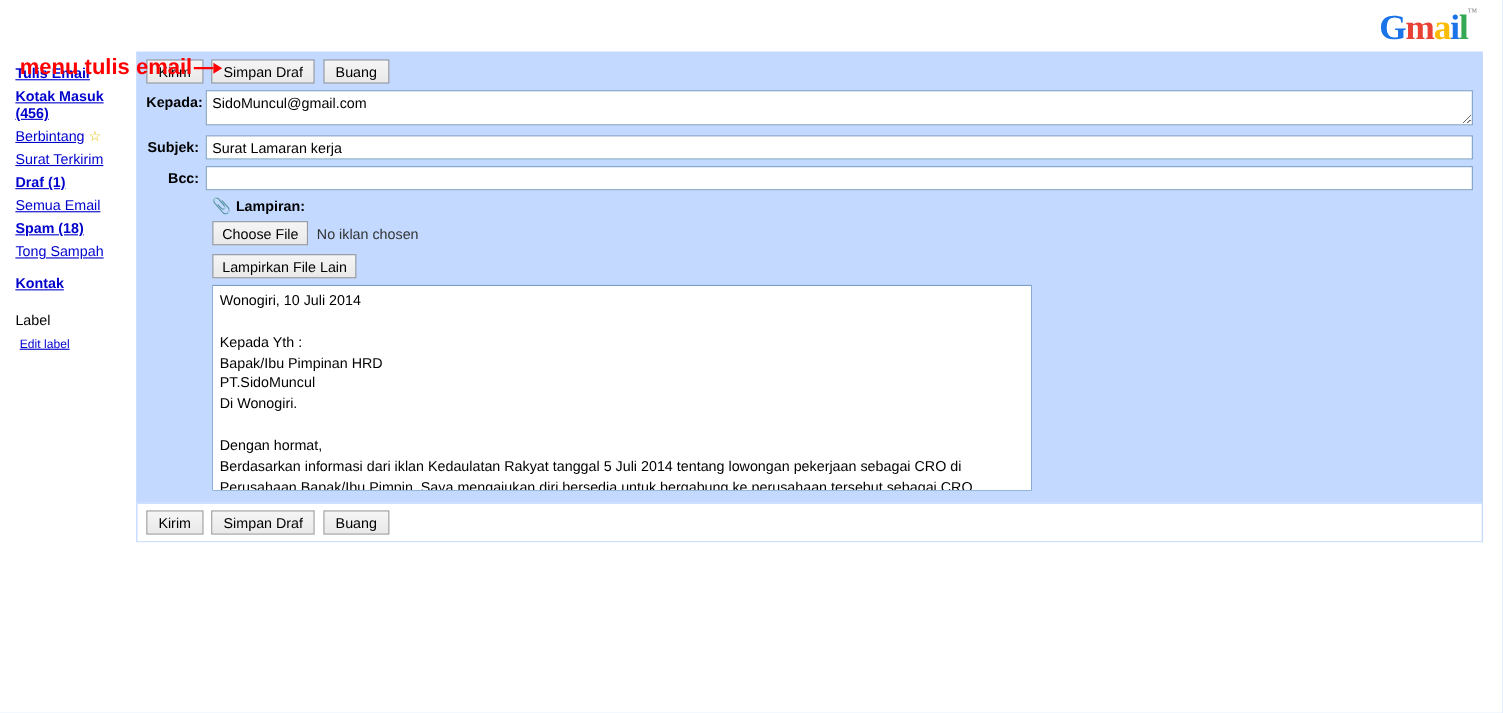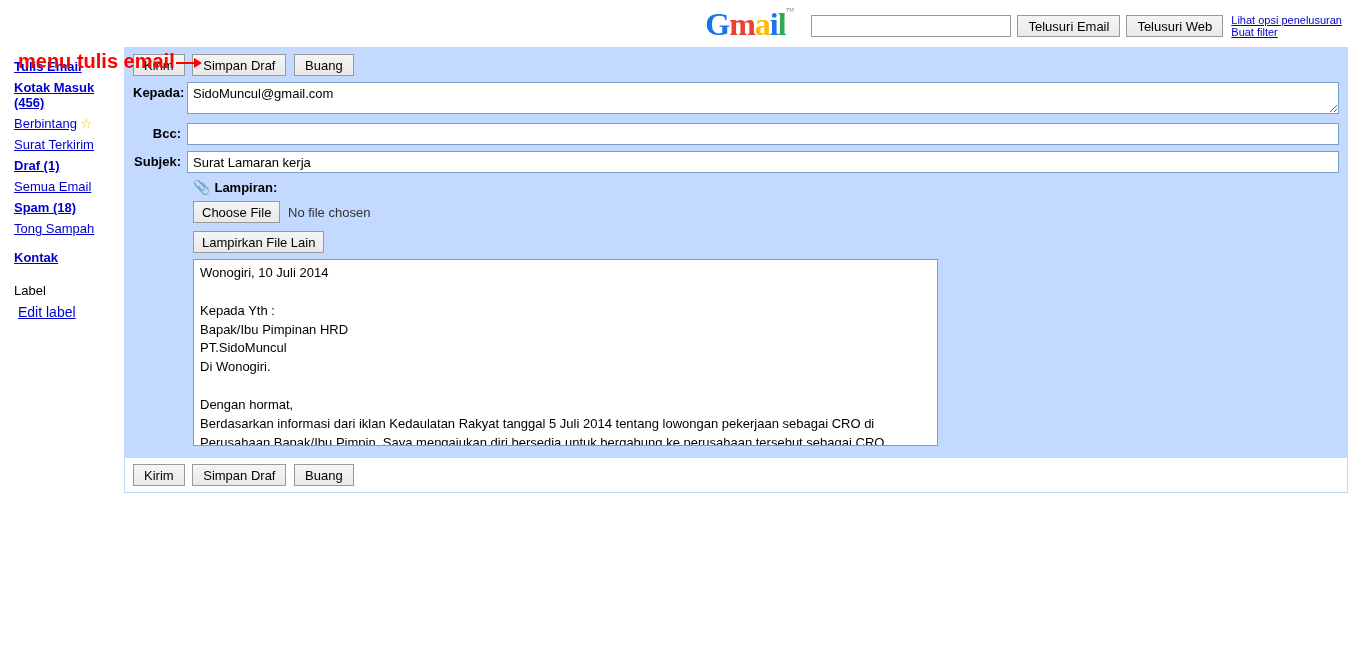--- a/index.html
+++ b/index.html
@@ -22,21 +22,21 @@
 
   .annot { color: #ff0000; font-weight: bold; font-size: 20px; position: absolute; left: 18px; top: 50px; font-family: Arial, sans-serif; }
   .annot svg { vertical-align: middle; }
 
   .layout { display: flex; align-items: flex-start; }
   .sidebar { width: 122px; padding: 14px 4px 0 14px; font-size: 13px; }
   .sidebar .item { display: block; margin-bottom: 6px; line-height: 15px; }
   .sidebar .bold { font-weight: bold; }
   .sidebar .star { color: #e2c000; text-decoration: none; }
   .sidebar .label-head { color: #000; margin-top: 4px; }
-  .sidebar .edit-label { font-size: 14px; margin-left: 4px; }
+  .sidebar .edit-label { font-size: 11px; margin-left: 4px; }
 
   .main { flex: 1; margin: 2px 18px 0 2px; border: 1px solid #c3d9ff; background: #c3d9ff; padding: 0; }
   .action-row { padding: 6px 8px; background: #c3d9ff; }
   .action-row .btn { margin-right: 4px; }
 
   .form-area { padding: 0 8px 8px 8px; }
   .form-row { display: flex; align-items: flex-start; margin-bottom: 6px; }
   .form-label { width: 54px; text-align: right; font-weight: bold; padding-right: 6px; padding-top: 3px; font-size: 13px; }
   .form-input { flex: 1; }
   .text-in { width: 100%; border: 1px solid #7a9fc4; background: #fff; padding: 3px 5px; font-family: Arial, sans-serif; font-size: 13px; }
@@ -55,29 +55,20 @@
 
   .bottom-row { padding: 6px 8px; background: #fff; border-top: 1px solid #c3d9ff; margin: 8px -8px -8px -8px; background:#fff; }
   .bottom-row .btn { margin-right: 4px; }
 </style>
 </head>
 <body>
 
 <div class="header">
   <div class="logo">
     <span class="g1">G</span><span class="m">m</span><span class="a">a</span><span class="i">i</span><span class="l">l</span><sup>™</sup>
-  </div>
-  <div class="search-row">
-    <input class="search-input" type="text" value="" style="">
-    <button class="btn">Telusuri Email</button>
-    <button class="btn">Telusuri Web</button>
-    <div class="search-links">
-      <a>Lihat opsi penelusuran</a>
-      <a>Buat filter</a>
-    </div>
   </div>
   <div class="annot">
     <span>menu tulis email</span>
     <svg width="26" height="14" style="margin-left:-4px;">
       <line x1="0" y1="7" x2="18" y2="7" stroke="#ff0000" stroke-width="2"></line>
       <polygon points="18,2 26,7 18,12" fill="#ff0000"></polygon>
     </svg>
   </div>
 </div>
 
@@ -108,36 +99,36 @@
       <button class="btn">Simpan Draf</button>
       <button class="btn">Buang</button>
     </div>
 
     <div class="form-area">
       <div class="form-row">
         <div class="form-label">Kepada:</div>
         <div class="form-input"><textarea class="text-in textarea-to" style="">SidoMuncul@gmail.com</textarea></div>
       </div>
       <div class="form-row">
+        <div class="form-label">Subjek:</div>
+        <div class="form-input"><input class="text-in line-in" type="text" value="Surat Lamaran kerja" style=""></div>
+      </div>
+      <div class="form-row">
         <div class="form-label">Bcc:</div>
         <div class="form-input"><input class="text-in line-in" type="text" value="" style=""></div>
-      </div>
-      <div class="form-row">
-        <div class="form-label">Subjek:</div>
-        <div class="form-input"><input class="text-in line-in" type="text" value="Surat Lamaran kerja" style=""></div>
       </div>
 
       <div class="attach-row">
         <div class="attach-head">
           <span class="clip">📎</span>
           <span style="font-weight:bold;">Lampiran:</span>
         </div>
         <div class="file-ctl">
           <button class="file-btn">Choose File</button>
-          <span class="file-txt">No file chosen</span>
+          <span class="file-txt">No iklan chosen</span>
         </div>
         <button class="file-btn">Lampirkan File Lain</button>
       </div>
 
       <div class="body-wrapper">
         <textarea class="body-ta" style="">Wonogiri, 10 Juli 2014
 
 Kepada Yth :
 Bapak/Ibu Pimpinan HRD
 PT.SidoMuncul

